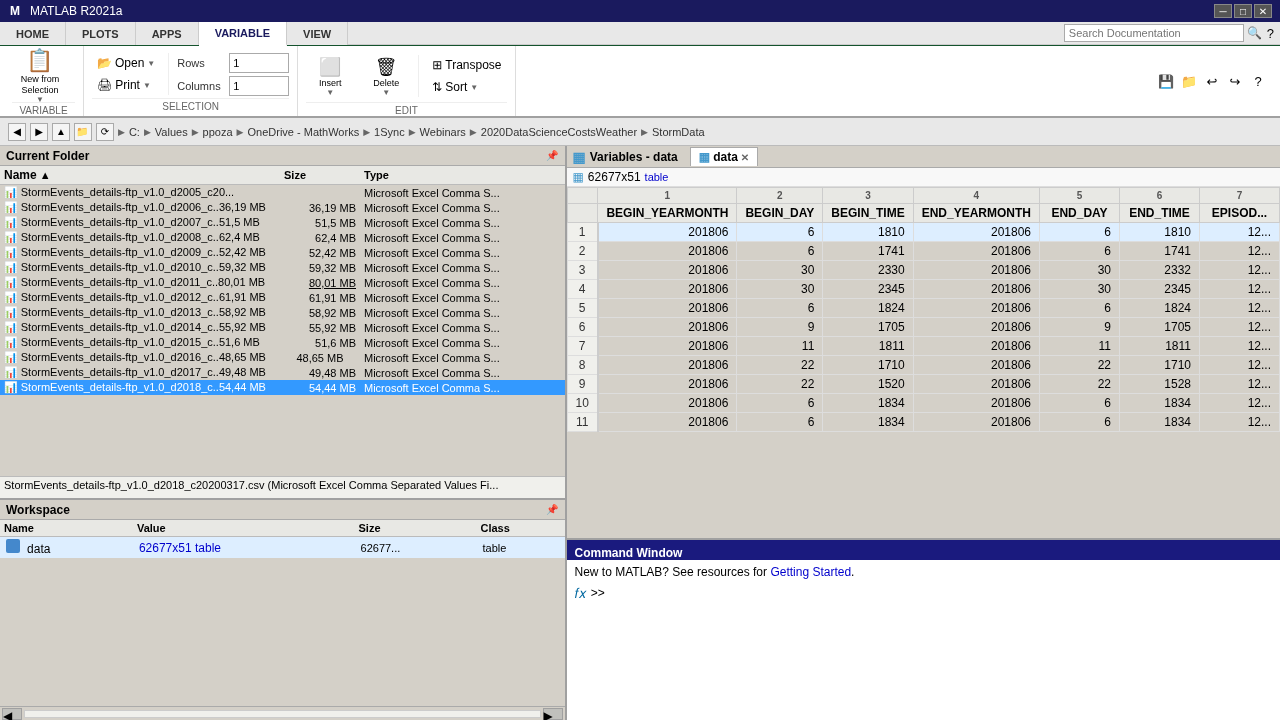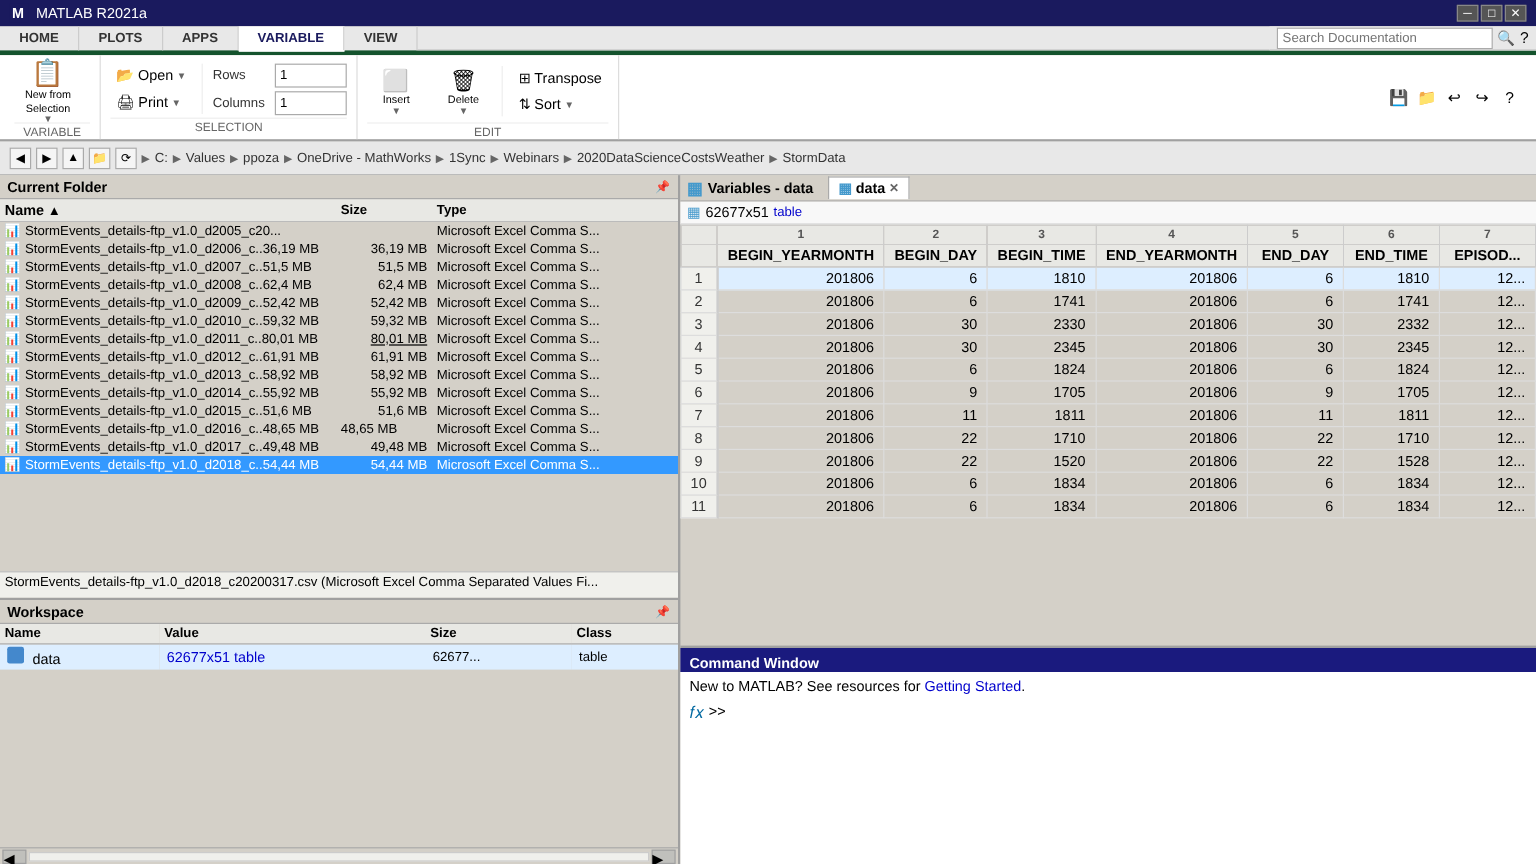--- a/index.html
+++ b/index.html
@@ -14,21 +14,21 @@
       align-items: center;
       padding: 0 8px;
       font-size: 12px;
     }
 
     
     #ribbon-tabs {
       background: #e8e8e8;
       display: flex;
       height: 24px;
-      border-bottom: 4px solid #14532d;
+      border-bottom: 1px solid #14532d;
     }
     .ribbon-tab {
       padding: 0 16px;
       display: flex;
       align-items: center;
       font-size: 11px;
       font-weight: 600;
       cursor: pointer;
       color: #333;
       border-right: 1px solid #ccc;
@@ -626,21 +626,21 @@
       StormEvents_details-ftp_v1.0_d2015_c..51,6 MB
     </td>
     <td style="text-align:right;">51,6 MB</td>
     <td style="max-width:200px;overflow:hidden;text-overflow:ellipsis;">Microsoft Excel Comma S...</td>
   </tr>
               <tr class="folder-row">
     <td style="max-width:280px;overflow:hidden;text-overflow:ellipsis;">
       <span style="color:#1a6e1a;font-size:11px;">📊</span>
       StormEvents_details-ftp_v1.0_d2016_c..48,65 MB
     </td>
-    <td style="text-align:left;margin-top:37px;">48,65 MB</td>
+    <td style="text-align:center;margin-top:37px;">48,65 MB</td>
     <td style="max-width:200px;overflow:hidden;text-overflow:ellipsis;">Microsoft Excel Comma S...</td>
   </tr>
               <tr class="folder-row">
     <td style="max-width:280px;overflow:hidden;text-overflow:ellipsis;">
       <span style="color:#1a6e1a;font-size:11px;">📊</span>
       StormEvents_details-ftp_v1.0_d2017_c..49,48 MB
     </td>
     <td style="text-align:right;">49,48 MB</td>
     <td style="max-width:200px;overflow:hidden;text-overflow:ellipsis;">Microsoft Excel Comma S...</td>
   </tr>

